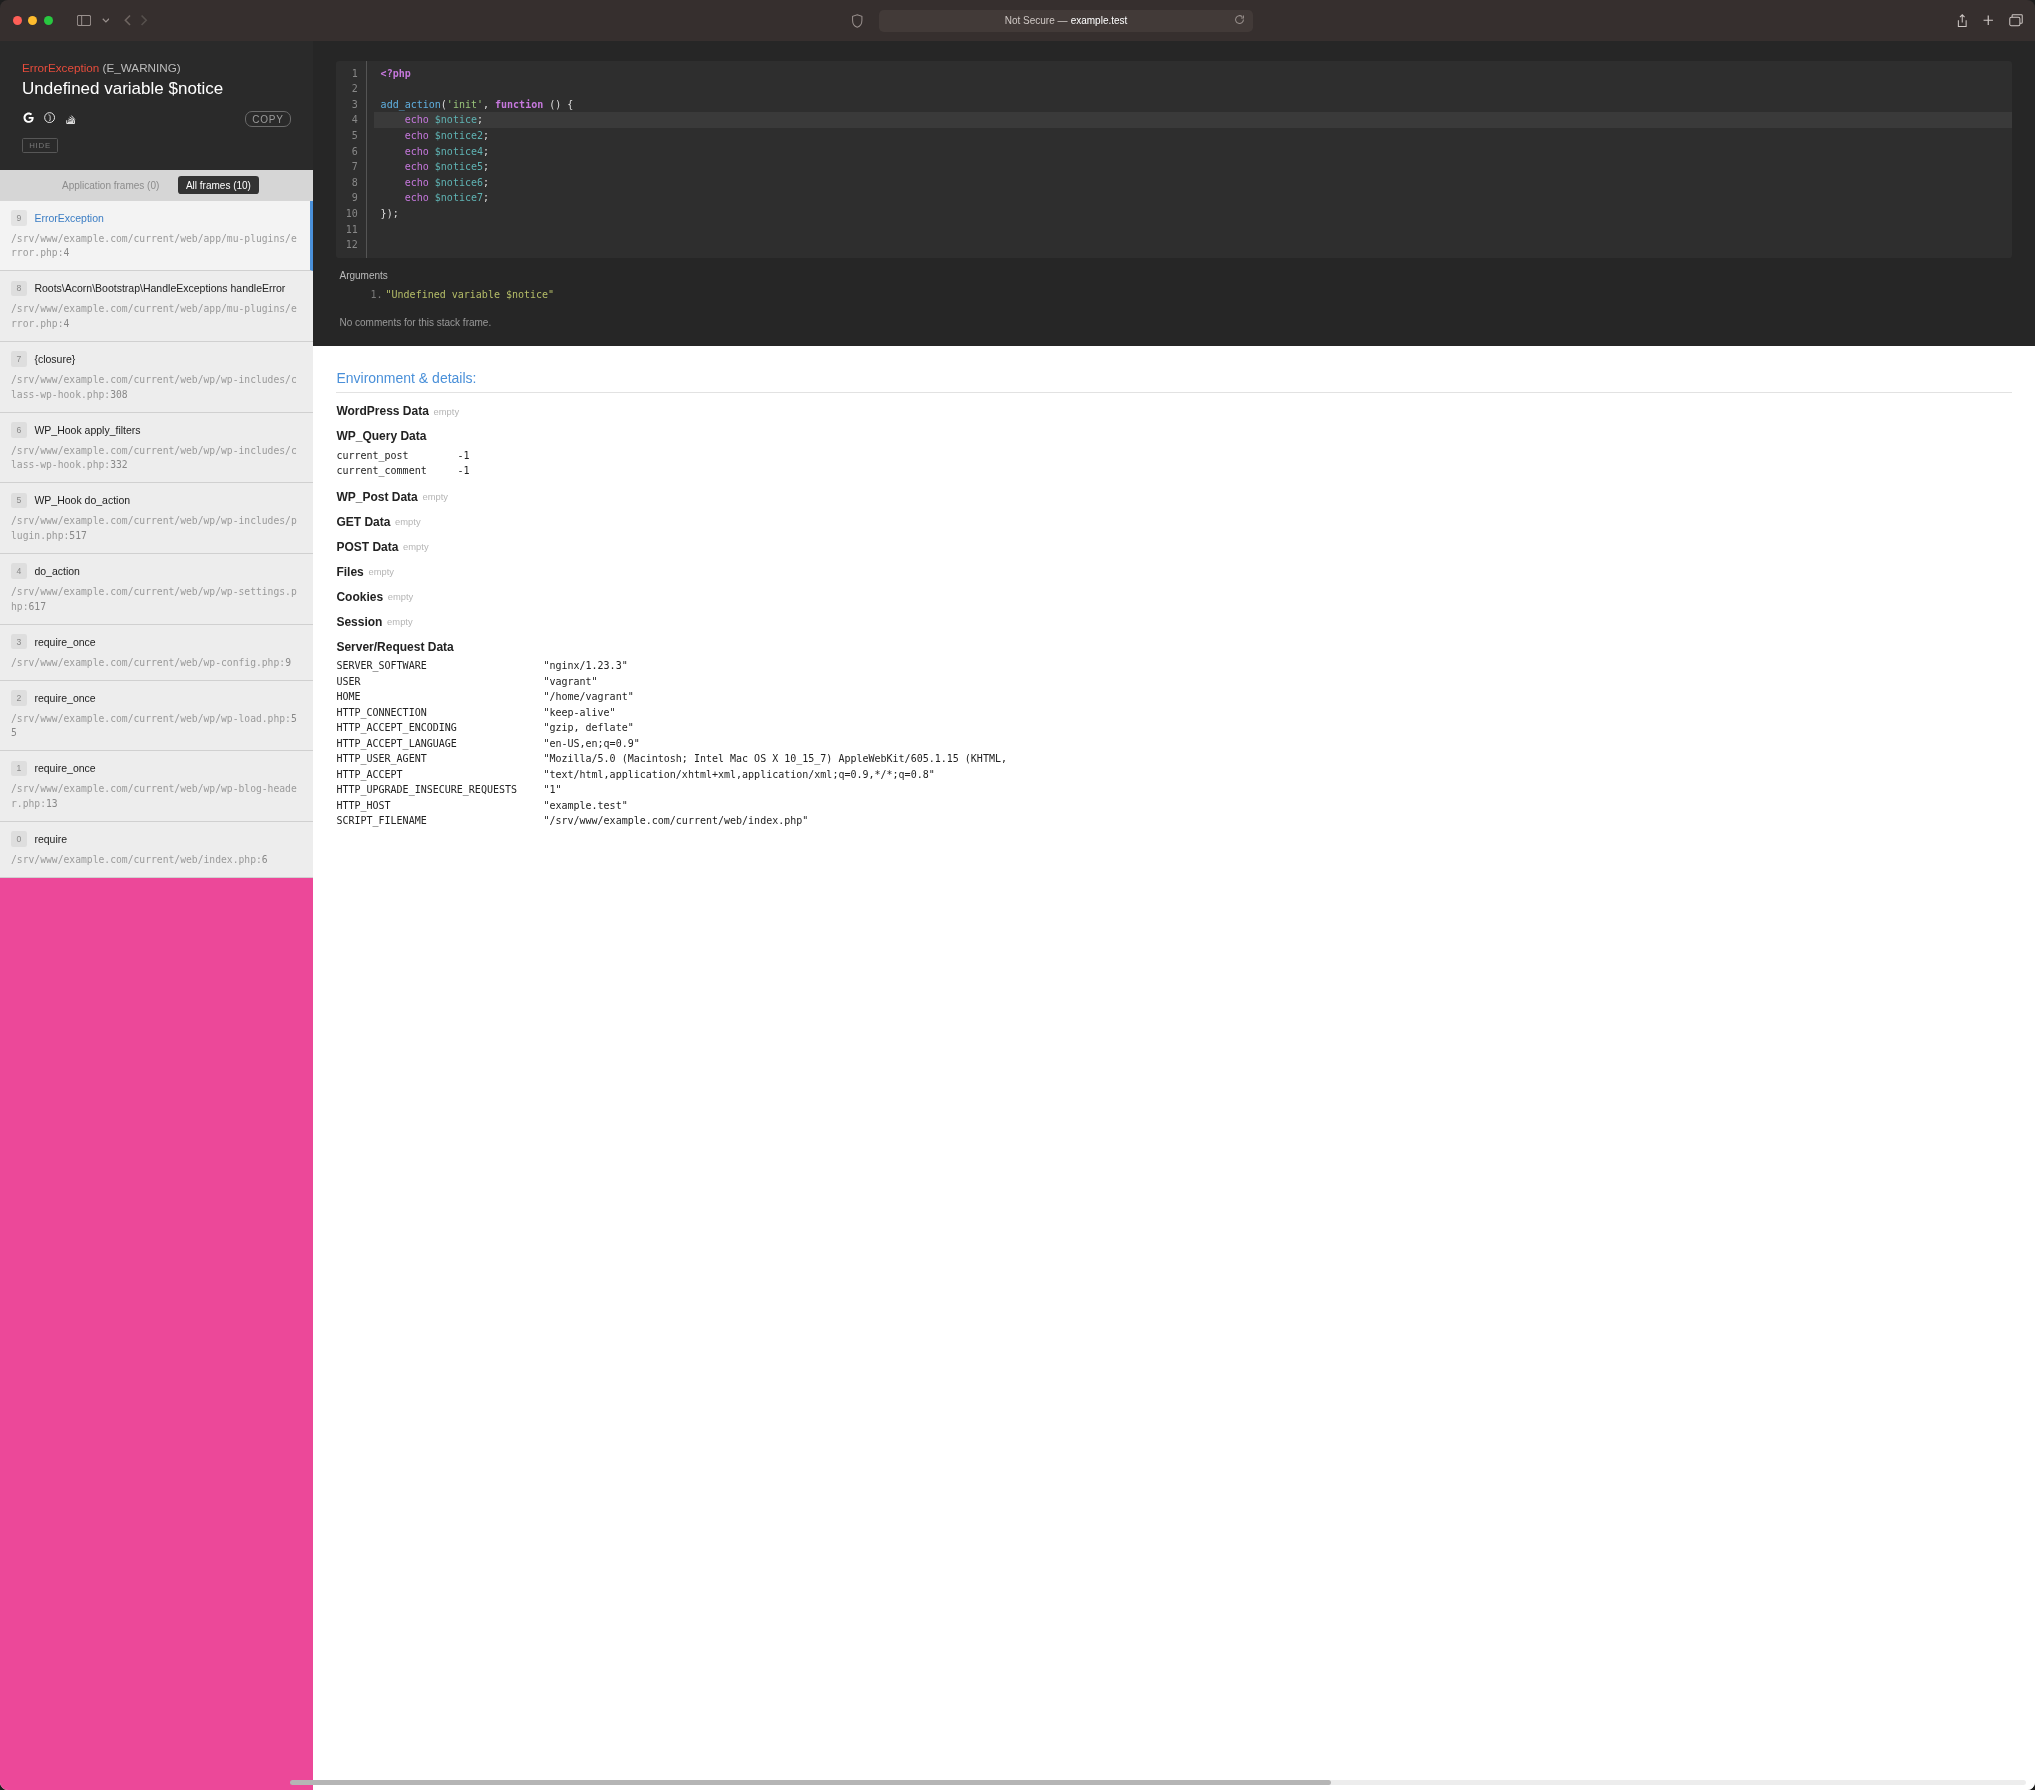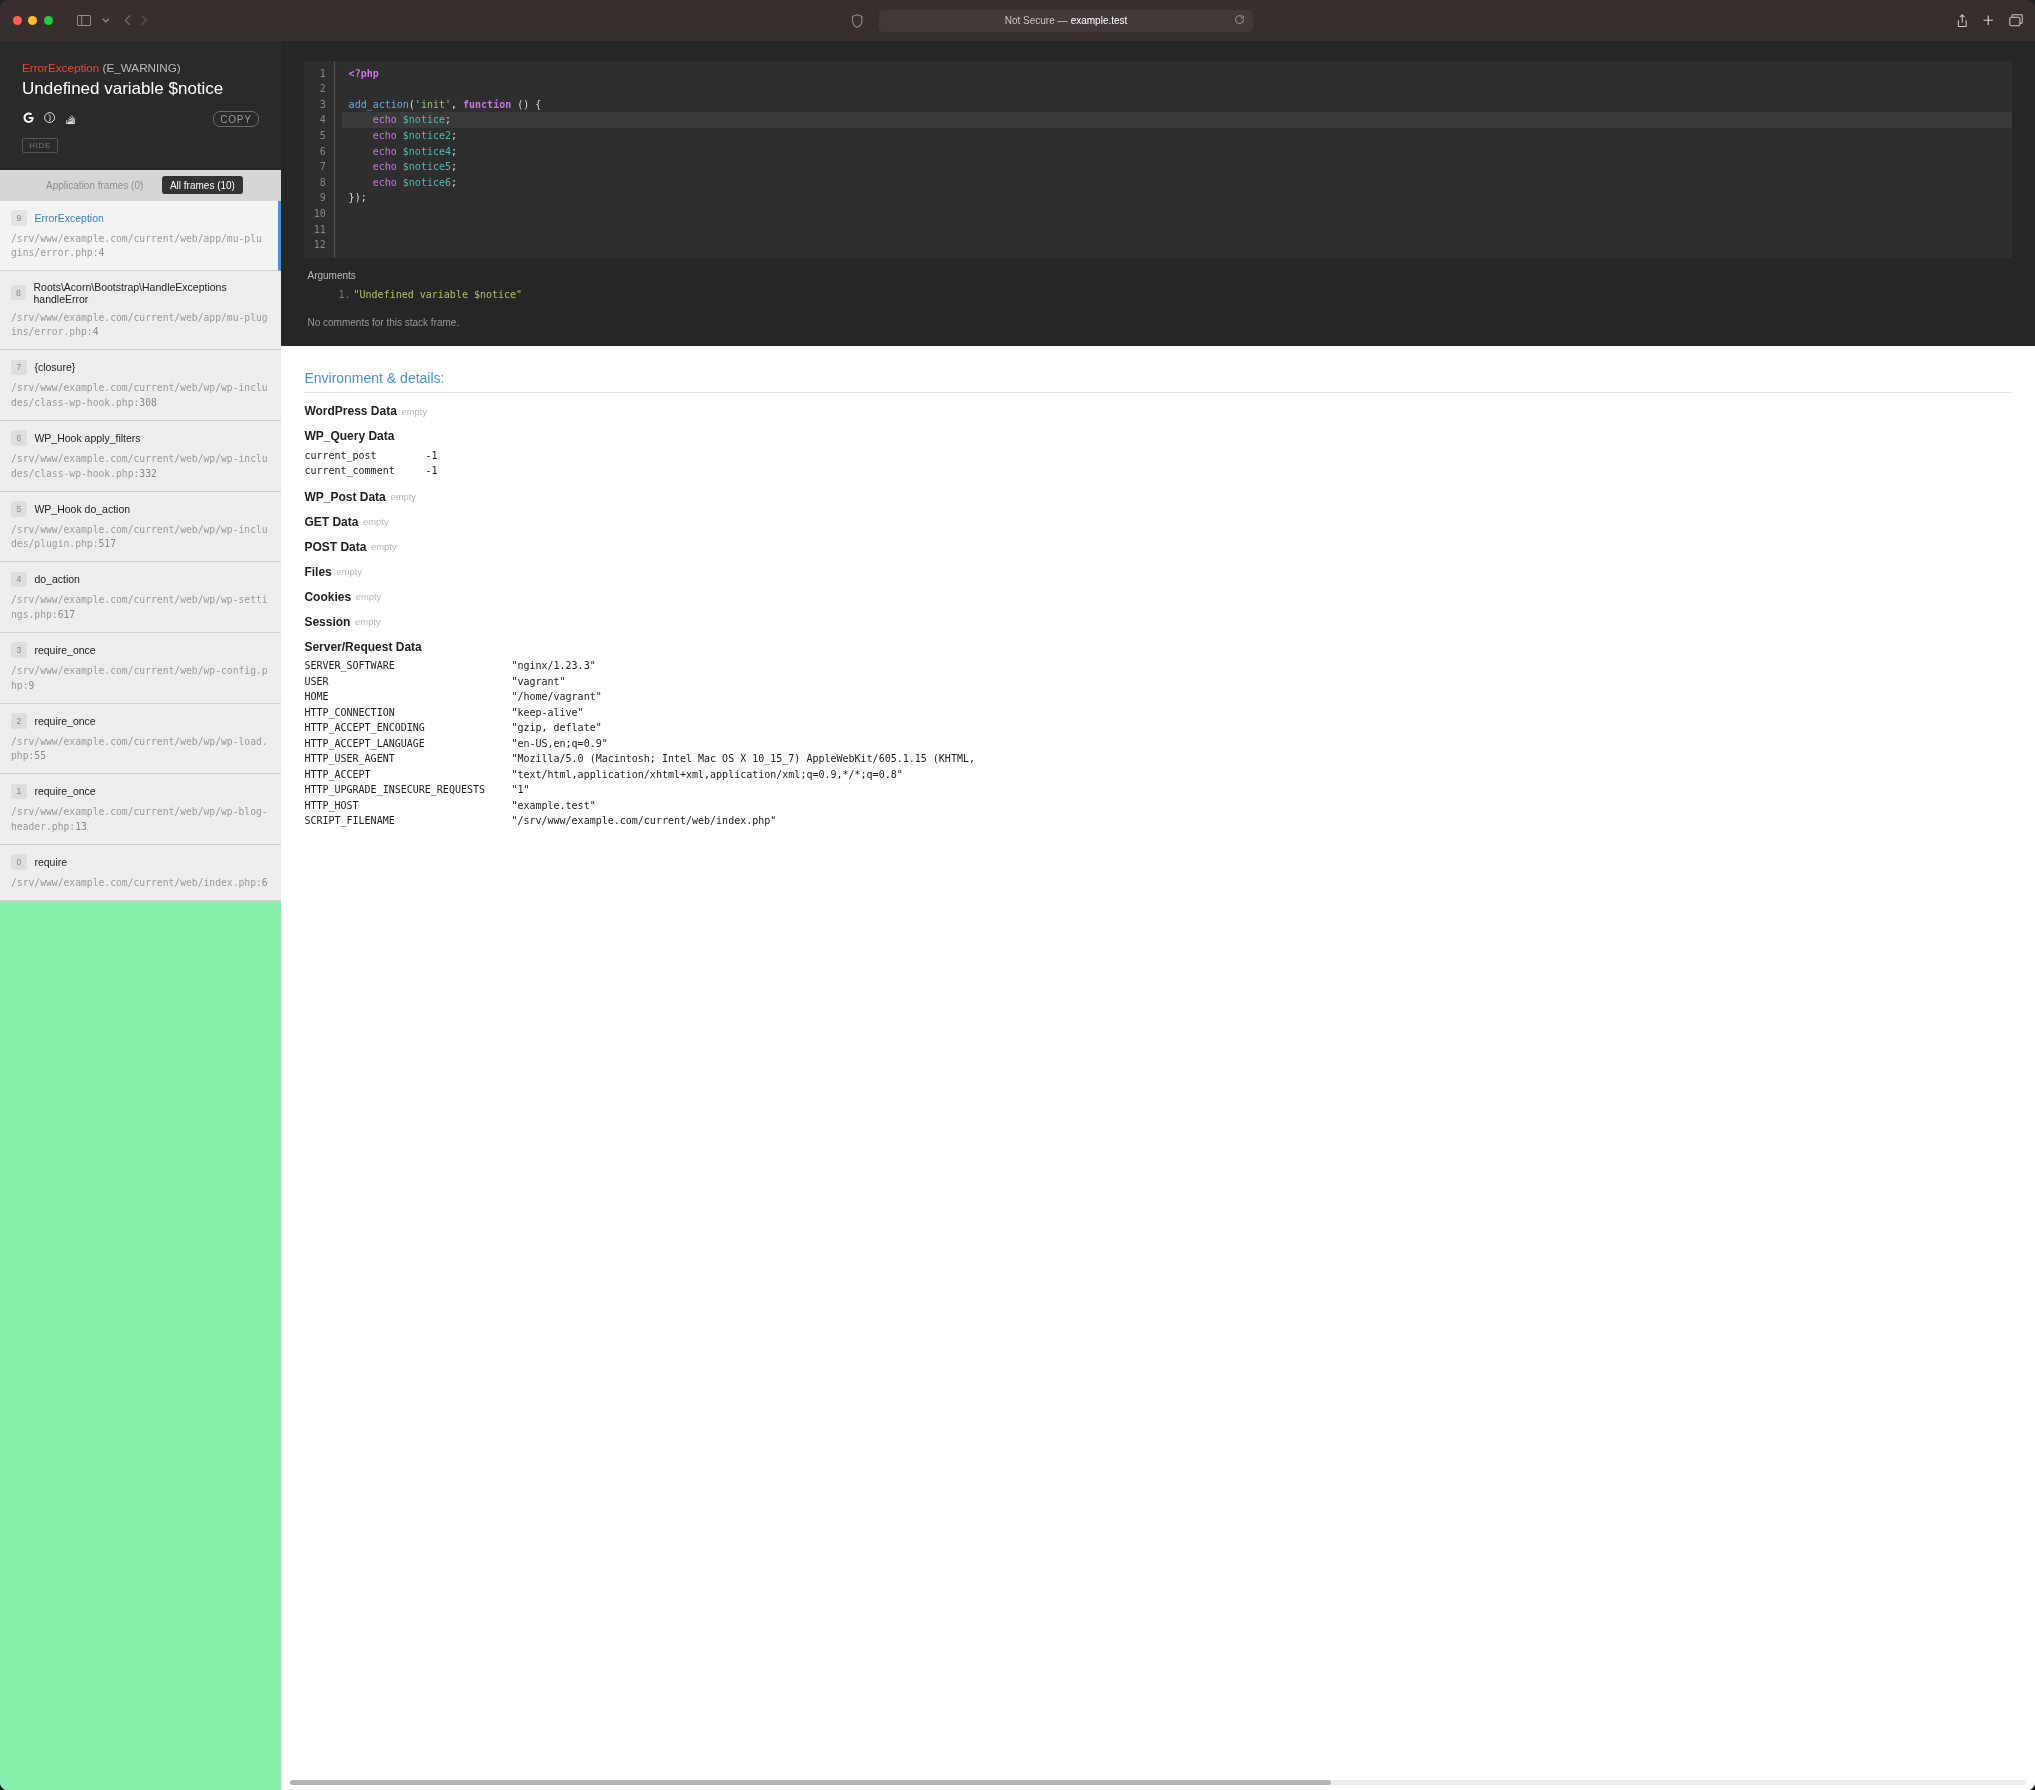--- a/index.html
+++ b/index.html
@@ -53,22 +53,22 @@
       height: calc(100vh - 41px);
       display: flex;
       background: #e9e9e9;
       border-bottom-left-radius: 7.8px;
       border-bottom-right-radius: 7.8px;
       overflow:hidden;
     }
 
     
     .sidebar {
-      width: 281px;
-      background: #86efac;
+      width: 313px;
+      background: #ec4899;
       display:flex;
       flex-direction:column;
       overflow:hidden;
     }
     .sidebar-header {
       background: #2a2a2a;
       color: #fff;
       padding: 20px 22px 17px;
     }
     .exc-line { font-size: 11.7px; margin-bottom: 4.7px;}
@@ -402,20 +402,21 @@
           </div>
         <div class="code" id="code-lines">
             <div class="row"><span class="tok-kw">&lt;?php</span></div>
             <div class="row"><span class="tok-plain"></span></div>
             <div class="row"><span class="tok-fn">add_action</span><span class="tok-plain">(</span><span class="tok-str">'init'</span><span class="tok-plain">, </span><span class="tok-kw">function</span><span class="tok-plain"> () {</span></div>
             <div class="row hl"><span class="tok-plain">    </span><span class="tok-echo">echo</span><span class="tok-plain"> </span><span class="tok-var">$notice</span><span class="tok-plain">;</span></div>
             <div class="row"><span class="tok-plain">    </span><span class="tok-echo">echo</span><span class="tok-plain"> </span><span class="tok-var">$notice2</span><span class="tok-plain">;</span></div>
             <div class="row"><span class="tok-plain">    </span><span class="tok-echo">echo</span><span class="tok-plain"> </span><span class="tok-var">$notice4</span><span class="tok-plain">;</span></div>
             <div class="row"><span class="tok-plain">    </span><span class="tok-echo">echo</span><span class="tok-plain"> </span><span class="tok-var">$notice5</span><span class="tok-plain">;</span></div>
             <div class="row"><span class="tok-plain">    </span><span class="tok-echo">echo</span><span class="tok-plain"> </span><span class="tok-var">$notice6</span><span class="tok-plain">;</span></div>
+            <div class="row"><span class="tok-plain">    </span><span class="tok-echo">echo</span><span class="tok-plain"> </span><span class="tok-var">$notice7</span><span class="tok-plain">;</span></div>
             <div class="row"><span class="tok-plain">});</span></div>
             <div class="row"><span class="tok-plain"></span></div>
           </div>
       </div>
 
       <div class="args-section">
         <div class="args-title">Arguments</div>
         <div class="args-list mono" id="args-list">
             <div class="args-item"><span class="args-idx">1.</span><span class="args-val">"Undefined variable $notice"</span></div>
           </div>

